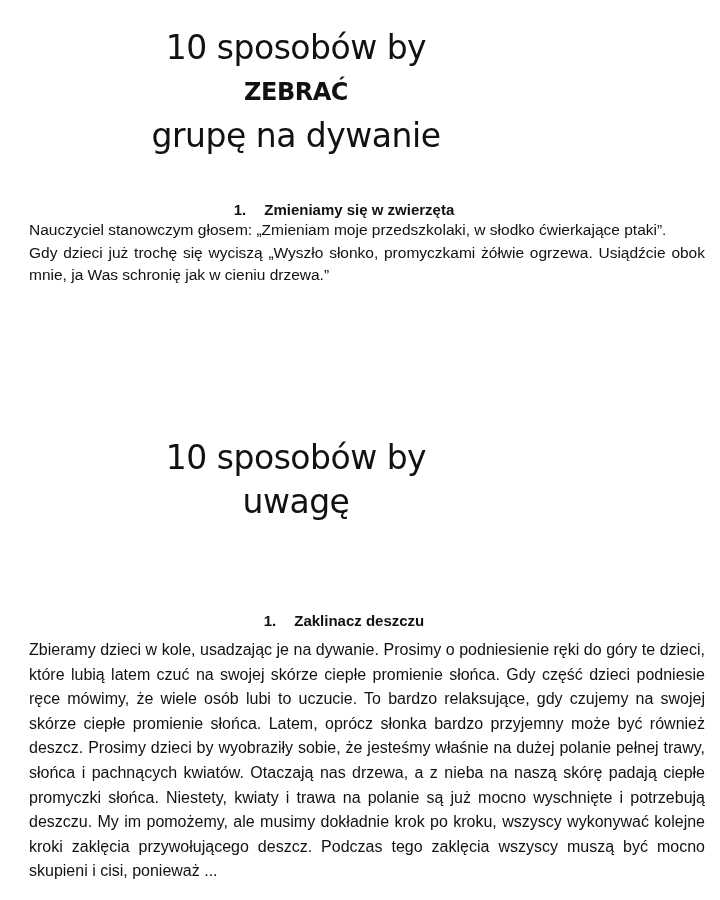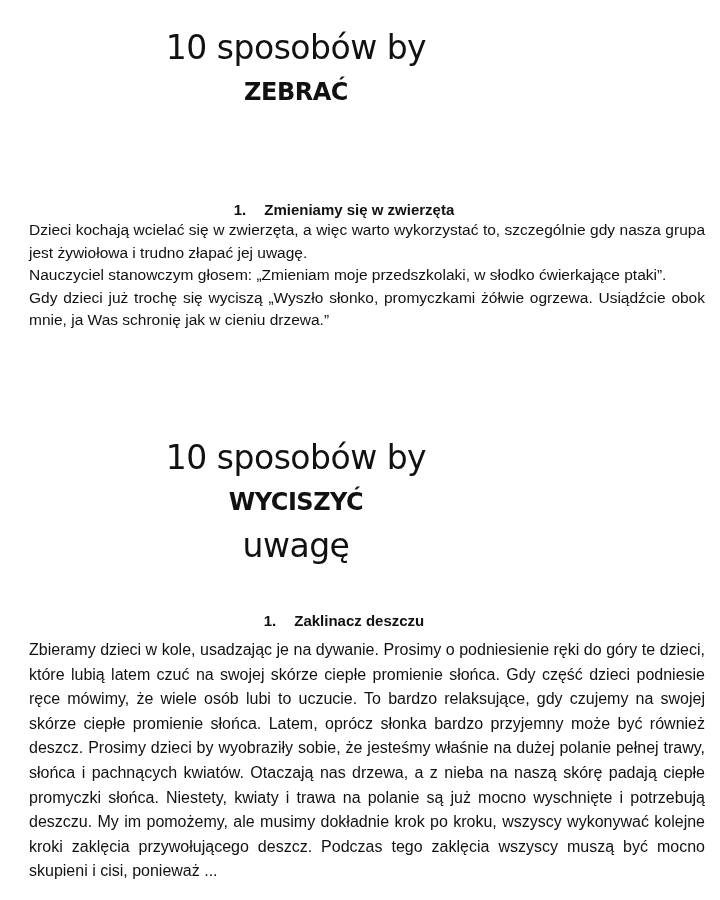--- a/index.html
+++ b/index.html
@@ -71,35 +71,34 @@
     #block2 { line-height: 24.6px; font-size: 16px; }
   </style>
 </head>
 <body>
 
 <div class="page">
 
   <div class="title-block" style="top:26px;">
     <span class="title-line">10 sposobów by</span>
     <span class="title-line bold">ZEBRAĆ</span>
+    <span class="title-line">grupę na dywanie</span>
   </div>
 
   <div class="section-heading" style="top:200px;">
     <span class="num">1.</span><span>Zmieniamy się w zwierzęta</span>
   </div>
 
   <div class="para-block" id="block1" style="top:219px;">
-    <p>Dzieci kochają wcielać się w zwierzęta, a więc warto wykorzystać to, szczególnie gdy nasza grupa jest żywiołowa i trudno złapać jej uwagę.</p>
     <p>Nauczyciel stanowczym głosem: „Zmieniam moje przedszkolaki, w słodko ćwierkające ptaki”.</p>
     <p>Gdy dzieci już trochę się wyciszą „Wyszło słonko, promyczkami żółwie ogrzewa. Usiądźcie obok mnie, ja Was schronię jak w cieniu drzewa.”</p>
   </div>
 
   <div class="title-block" style="top:436px;">
     <span class="title-line">10 sposobów by</span>
-    <span class="title-line bold">WYCISZYĆ</span>
     <span class="title-line">uwagę</span>
   </div>
 
   <div class="section-heading" style="top:611px;">
     <span class="num">1.</span><span>Zaklinacz deszczu</span>
   </div>
 
   <div class="para-block" id="block2" style="top:630px;margin-top:8px;">
     <p>Zbieramy dzieci w kole, usadzając je na dywanie. Prosimy o podniesienie ręki do góry te dzieci, które lubią latem czuć na swojej skórze ciepłe promienie słońca. Gdy część dzieci podniesie ręce mówimy, że wiele osób lubi to uczucie. To bardzo relaksujące, gdy czujemy na swojej skórze ciepłe promienie słońca. Latem, oprócz słonka bardzo przyjemny może być również deszcz. Prosimy dzieci by wyobraziły sobie, że jesteśmy właśnie na dużej polanie pełnej trawy, słońca i pachnących kwiatów. Otaczają nas drzewa, a z nieba na naszą skórę padają ciepłe promyczki słońca. Niestety, kwiaty i trawa na polanie są już mocno wyschnięte i potrzebują deszczu. My im pomożemy, ale musimy dokładnie krok po kroku, wszyscy wykonywać kolejne kroki zaklęcia przywołującego deszcz. Podczas tego zaklęcia wszyscy muszą być mocno skupieni i cisi, ponieważ ...</p>
   </div>

